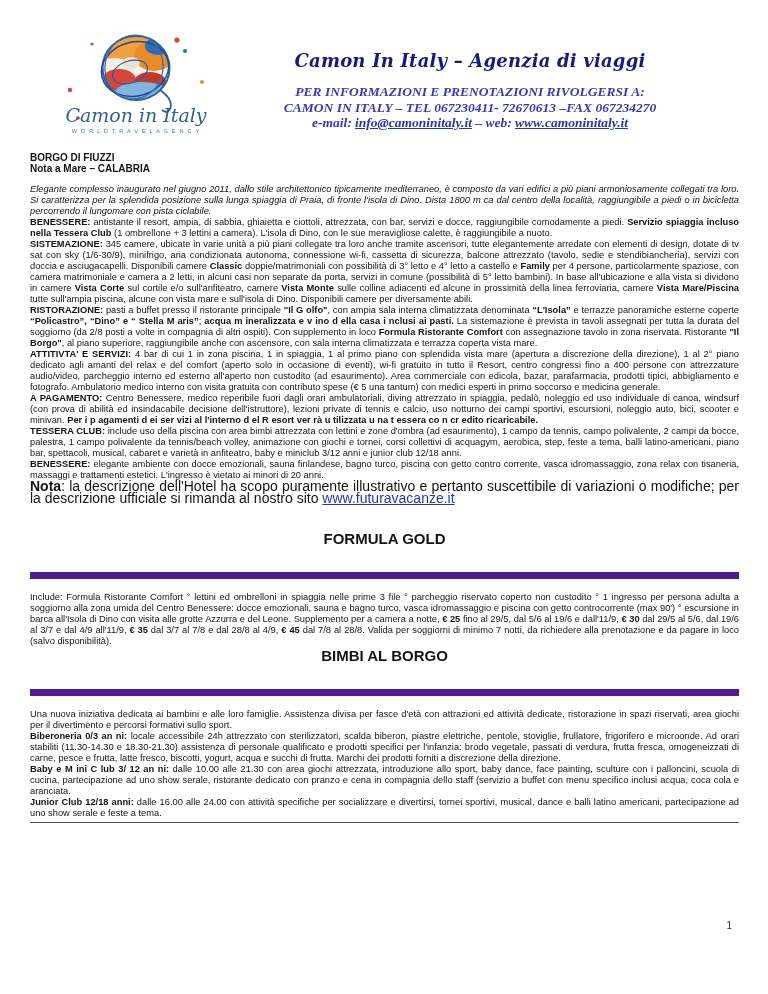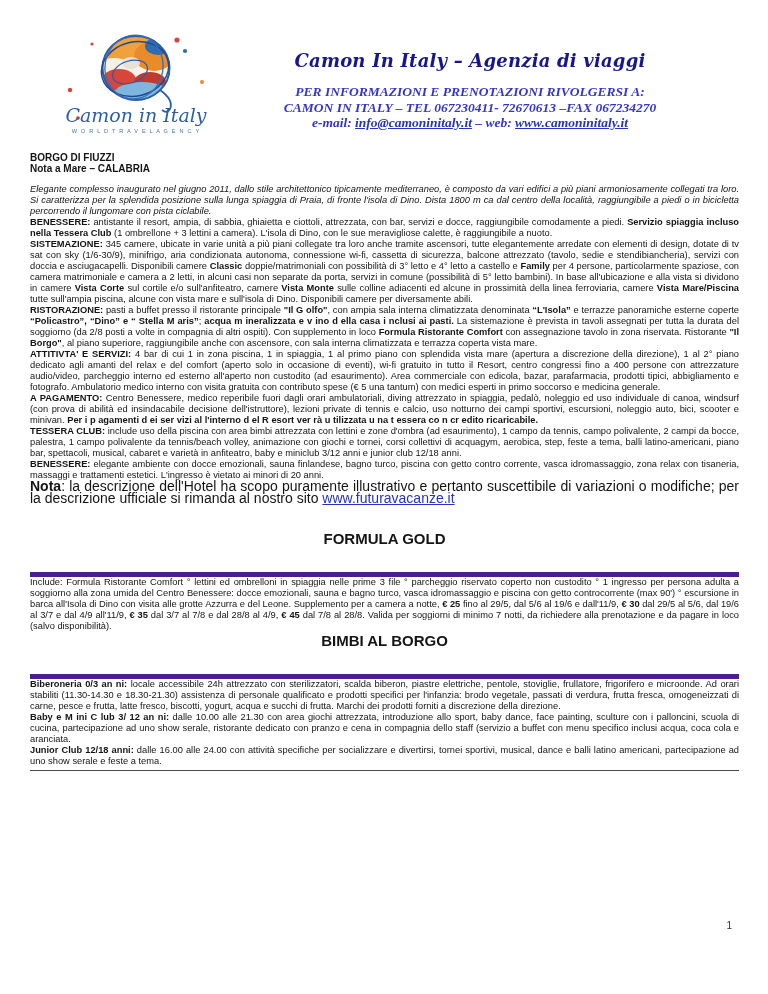--- a/index.html
+++ b/index.html
@@ -25,21 +25,21 @@
     font-size:13.5px; line-height:15.5px; color:#3535cd;
   }
   
   .hotel { position:absolute; left:30px; top:152px; font-size:10px; font-weight:bold; line-height:11px; }
   
   .content { position:absolute; left:30px; top:184px; width:709px; }
   .content p { margin:0; font-size:9.3px; line-height:11px; text-align:justify; }
   .content p.nota { font-size:14px; line-height:11.5px; }
   .section-heading { margin-top:26px; margin-bottom:1px; text-align:center; font-weight:bold; font-size:15px; }
   .section-heading.bimbi { margin-top:0; }
-  .box { border-top:5px solid #4c1d95; padding-top:0;margin-top:25px; }
+  .box { border-top:7px solid #4c1d95; padding-top:13px;margin-top:25px; }
   .box.closed { border-bottom:1px solid #4a4a4a; padding-bottom:3px; }
   .page-number { position:absolute; right:36px; top:920px; font-size:10px; color:#333; }
   
   .b { font-weight:bold; }
   .i { font-style:italic; }
   .u { text-decoration:underline; }
   .lnk { color:#2334c4; text-decoration:underline; cursor:pointer; }
 </style>
 </head>
 <body>
@@ -105,20 +105,21 @@
     <p><span class="b">BENESSERE:</span><span> elegante ambiente con docce emozionali, sauna finlandese, bagno turco, piscina con getto contro corrente, vasca idromassaggio, zona relax con tisaneria, massaggi e trattamenti estetici. L'ingresso è vietato ai minori di 20 anni.</span></p>
     <p class="nota"><span class="b">Nota</span><span>: la descrizione dell'Hotel ha scopo puramente illustrativo e pertanto suscettibile di variazioni o modifiche; per la descrizione ufficiale si rimanda al nostro sito </span><span class="u lnk">www.futuravacanze.it</span></p>
 
     <div class="section-heading">FORMULA GOLD</div>
     <div class="box">
       <p><span>Include: Formula Ristorante Comfort ° lettini ed ombrelloni in spiaggia nelle prime 3 file ° parcheggio riservato coperto non custodito ° 1 ingresso per persona adulta a soggiorno alla zona umida del Centro Benessere: docce emozionali, sauna e bagno turco, vasca idromassaggio e piscina con getto controcorrente (max 90') ° escursione in barca all'Isola di Dino con visita alle grotte Azzurra e del Leone. Supplemento per a camera a notte, </span><span class="b">€ 25</span><span> fino al 29/5, dal 5/6 al 19/6 e dall'11/9, </span><span class="b">€ 30</span><span> dal 29/5 al 5/6, dal 19/6 al 3/7 e dal 4/9 all'11/9, </span><span class="b">€ 35</span><span> dal 3/7 al 7/8 e dal 28/8 al 4/9, </span><span class="b">€ 45</span><span> dal 7/8 al 28/8. Valida per soggiorni di minimo 7 notti, da richiedere alla prenotazione e da pagare in loco (salvo disponibilità).</span></p>
     </div>
 
     <div class="section-heading bimbi">BIMBI AL BORGO</div>
     <div class="box closed">
+      <p><span>Una nuova iniziativa dedicata ai bambini e alle loro famiglie. Assistenza divisa per fasce d'età con attrazioni ed attività dedicate,  ristorazione in spazi riservati, area giochi per il divertimento e percorsi formativi sullo sport.</span></p>
       <p><span class="b">Biberoneria 0/3 an ni:</span><span> locale accessibile 24h attrezzato con sterilizzatori, scalda biberon, piastre elettriche, pentole, stoviglie, frullatore, frigorifero e microonde. Ad orari stabiliti (11.30-14.30 e 18.30-21.30) assistenza di personale qualificato e prodotti specifici per l'infanzia: brodo vegetale, passati di verdura, frutta fresca, omogeneizzati di carne, pesce e frutta, latte fresco, biscotti, yogurt, acqua e succhi di frutta. Marchi dei prodotti forniti a discrezione della direzione.</span></p>
       <p><span class="b">Baby e M ini C lub 3/ 12 an ni:</span><span> dalle 10.00 alle 21.30 con area giochi attrezzata, introduzione allo sport, baby dance, face painting, sculture con i palloncini, scuola di cucina, partecipazione ad uno show serale, ristorante dedicato con pranzo e cena in compagnia dello staff (servizio a buffet con menu specifico inclusi acqua, coca cola e aranciata.</span></p>
       <p><span class="b">Junior Club 12/18 anni:</span><span> dalle 16.00 alle 24.00 con attività specifiche per socializzare e divertirsi, tornei sportivi, musical, dance e balli latino americani, partecipazione ad uno show serale e feste a tema.</span></p>
     </div>
   </div>
 
   <div class="page-number">1</div>
 
 </div>
 

